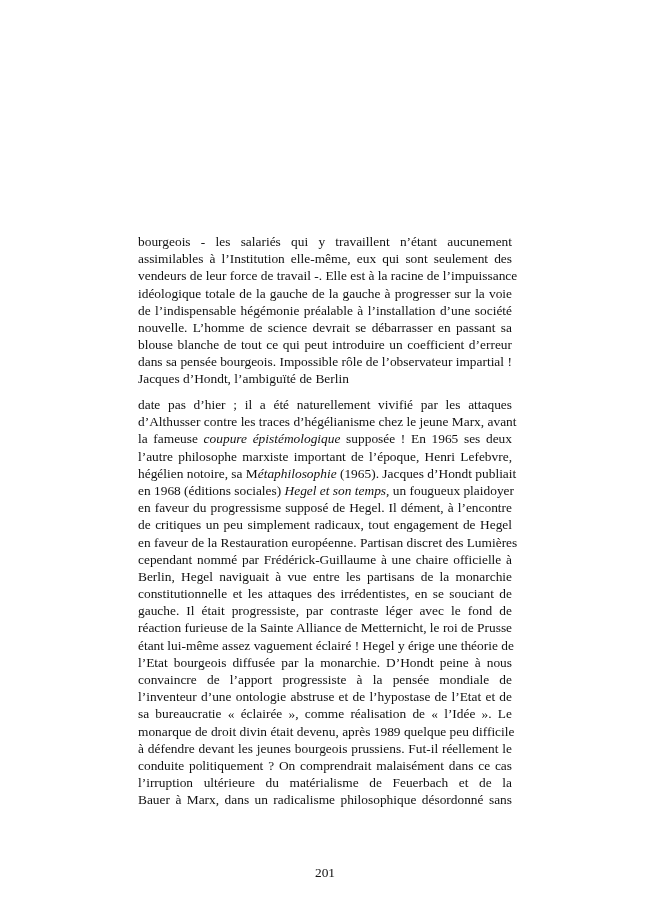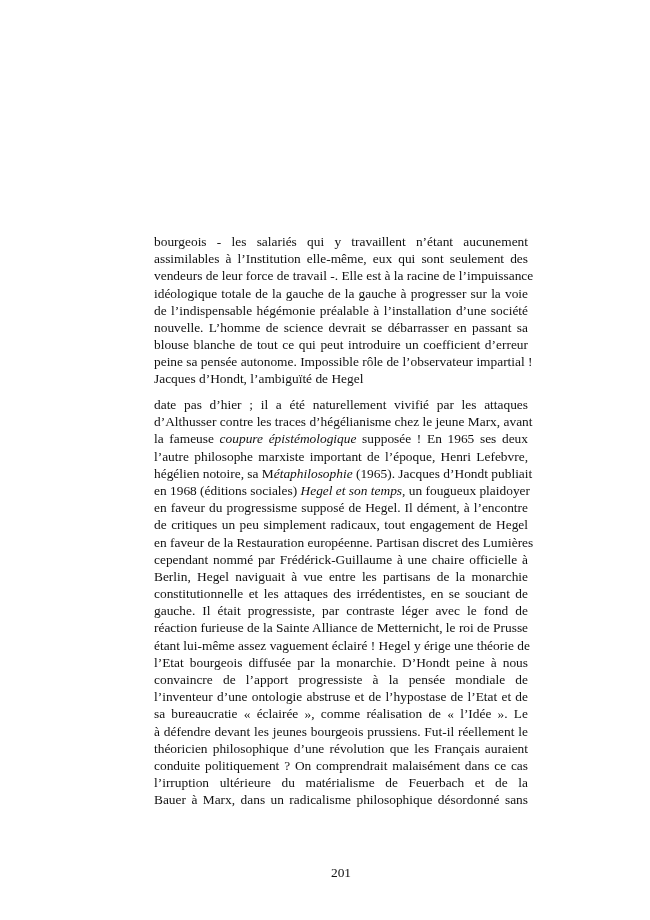--- a/index.html
+++ b/index.html
@@ -1,18 +1,18 @@
 <!DOCTYPE html>
 <html><head>
 <meta charset="utf-8">
 <style>
   html, body { margin: 0; padding: 0; background: #ffffff; }
   body { width: 650px; height: 920px; position: relative; overflow: hidden;
          font-family: "Liberation Serif", "DejaVu Serif", serif; color: #111111; }
-  .page { position: absolute; left: 16px; top: 0; width: 592px; height: 920px; background: #ffffff; }
+  .page { position: absolute; left: 0; top: 0; width: 592px; height: 920px; background: #ffffff; }
   .block { position: absolute; left: 138px; width: 374px; font-size: 13.4px; line-height: 17.2px; }
   .line { display: block; height: 17.2px; white-space: nowrap; text-align: justify; text-align-last: justify; }
   .line.last { text-align-last: left; }
   .indent { padding-left: 10px; }
   em { font-style: italic; }
   #para1 { top: 233px; }
   #heading { position: absolute; left: 138px; top: 370px; font-size: 13.4px; line-height: 17.2px; white-space: nowrap; }
   #para2 { top: 396px; }
   #page-number { position: absolute; left: 0; width: 650px; top: 865px; text-align: center; font-size: 13.4px; }
 </style>
@@ -22,24 +22,24 @@
 <div class="page">
 
   <div class="block" id="para1">
     <span class="line">bourgeois - les salariés qui y travaillent n’étant aucunement</span>
     <span class="line">assimilables à l’Institution elle-même, eux qui sont seulement des</span>
     <span class="line">vendeurs de leur force de travail -. Elle est à la racine de l’impuissance</span>
     <span class="line">idéologique totale de la gauche de la gauche à progresser sur la voie</span>
     <span class="line">de l’indispensable hégémonie préalable à l’installation d’une société</span>
     <span class="line">nouvelle. L’homme de science devrait se débarrasser en passant sa</span>
     <span class="line">blouse blanche de tout ce qui peut introduire un coefficient d’erreur</span>
-    <span class="line last">peine sa pensée autonome. Impossible rôle de l’observateur impartial !</span>
+    <span class="line last">dans sa pensée bourgeois. Impossible rôle de l’observateur impartial !</span>
   </div>
 
-  <div id="heading">Jacques d’Hondt, l’ambiguïté de Hegel</div>
+  <div id="heading">Jacques d’Hondt, l’ambiguïté de Berlin</div>
 
   <div class="block" id="para2">
       <span class="line">date pas d’hier ; il a été naturellement vivifié par les attaques</span>
       <span class="line">d’Althusser contre les traces d’hégélianisme chez le jeune Marx, avant</span>
       <span class="line">la fameuse <em>coupure épistémologique</em> supposée ! En 1965 ses deux</span>
       <span class="line">l’autre philosophe marxiste important de l’époque, Henri Lefebvre,</span>
       <span class="line">hégélien notoire, sa M<em>étaphilosophie</em> (1965). Jacques d’Hondt publiait</span>
       <span class="line">en 1968 (éditions sociales) <em>Hegel et son temps</em>, un fougueux plaidoyer</span>
       <span class="line">en faveur du progressisme supposé de Hegel. Il dément, à l’encontre</span>
       <span class="line">de critiques un peu simplement radicaux, tout engagement de Hegel</span>
@@ -47,21 +47,21 @@
       <span class="line">cependant nommé par Frédérick-Guillaume à une chaire officielle à</span>
       <span class="line">Berlin, Hegel naviguait à vue entre les partisans de la monarchie</span>
       <span class="line">constitutionnelle et les attaques des irrédentistes, en se souciant de</span>
       <span class="line">gauche. Il était progressiste, par contraste léger avec le fond de</span>
       <span class="line">réaction furieuse de la Sainte Alliance de Metternicht, le roi de Prusse</span>
       <span class="line">étant lui-même assez vaguement éclairé ! Hegel y érige une théorie de</span>
       <span class="line">l’Etat bourgeois diffusée par la monarchie. D’Hondt peine à nous</span>
       <span class="line">convaincre de l’apport progressiste à la pensée mondiale de</span>
       <span class="line">l’inventeur d’une ontologie abstruse et de l’hypostase de l’Etat et de</span>
       <span class="line">sa bureaucratie « éclairée », comme réalisation de « l’Idée ». Le</span>
+      <span class="line">monarque de droit divin était devenu, après 1989 quelque peu difficile</span>
       <span class="line">à défendre devant les jeunes bourgeois prussiens. Fut-il réellement le</span>
-      <span class="line">théoricien philosophique d’une révolution que les Français auraient</span>
       <span class="line">conduite politiquement ? On comprendrait malaisément dans ce cas</span>
       <span class="line">l’irruption ultérieure du matérialisme de Feuerbach et de la</span>
       <span class="line">Bauer à Marx, dans un radicalisme philosophique désordonné sans</span>
     </div>
 
   <div id="page-number">201</div>
 </div>
 
 </body></html>

